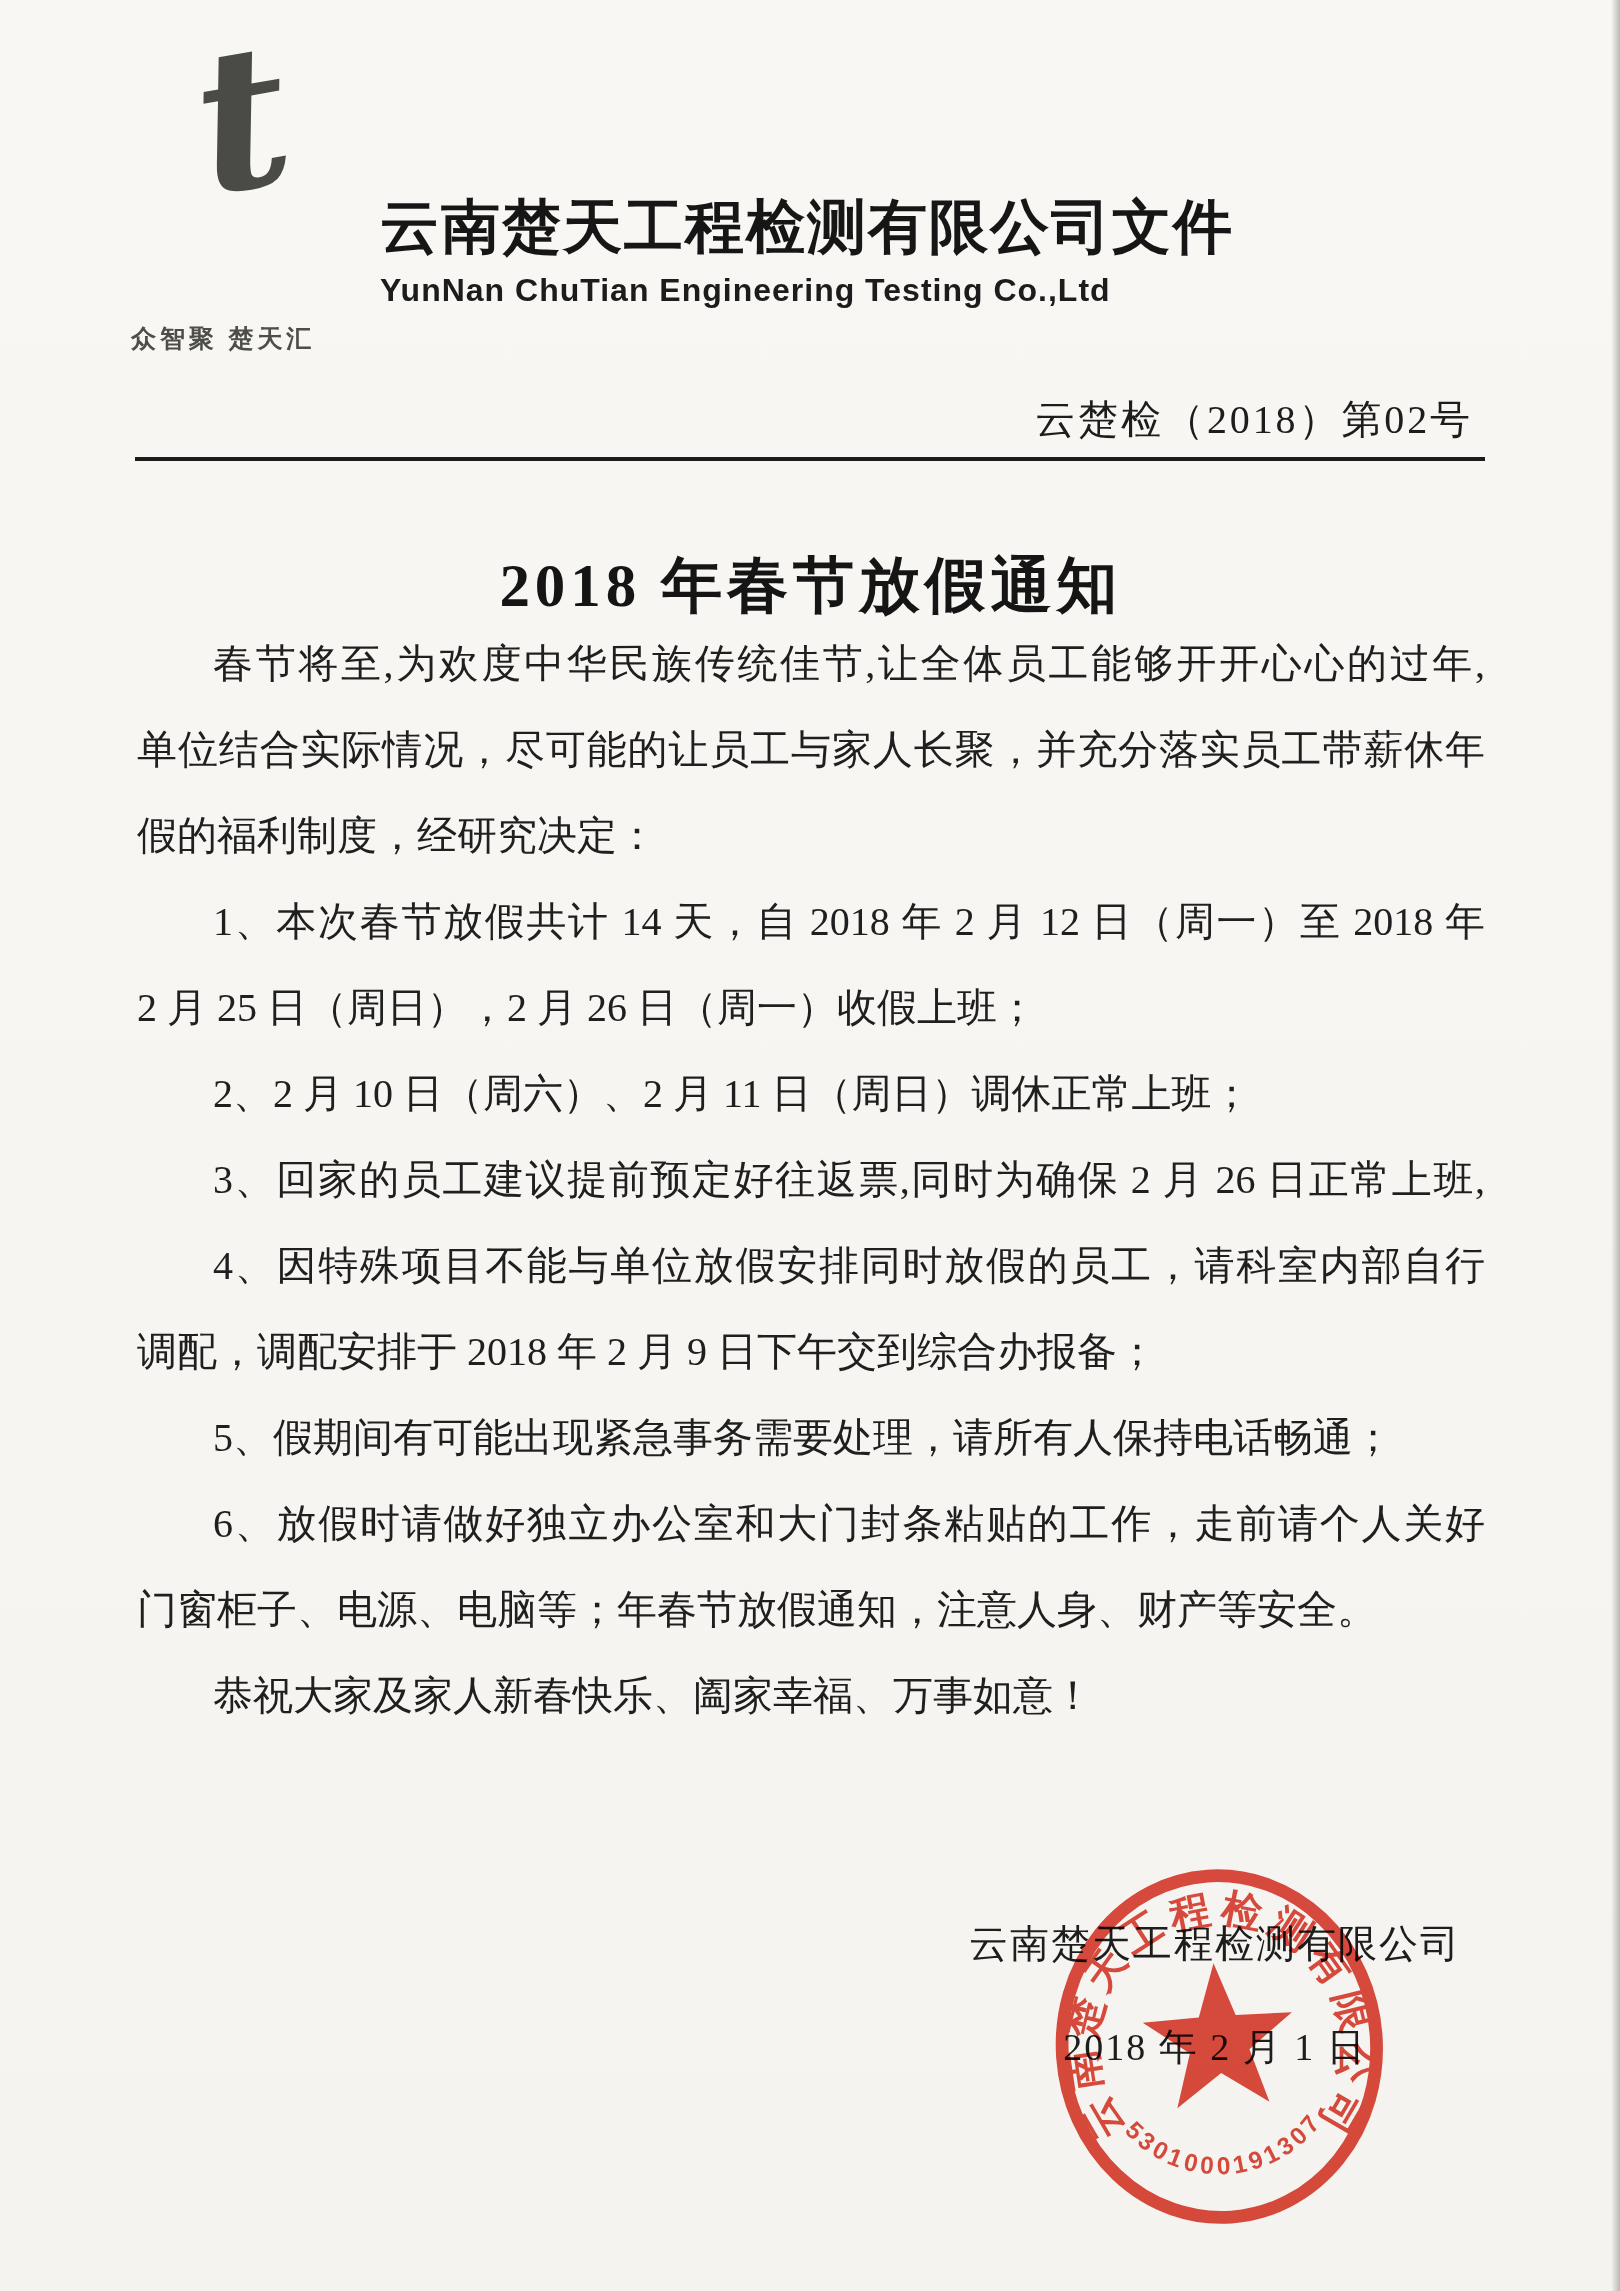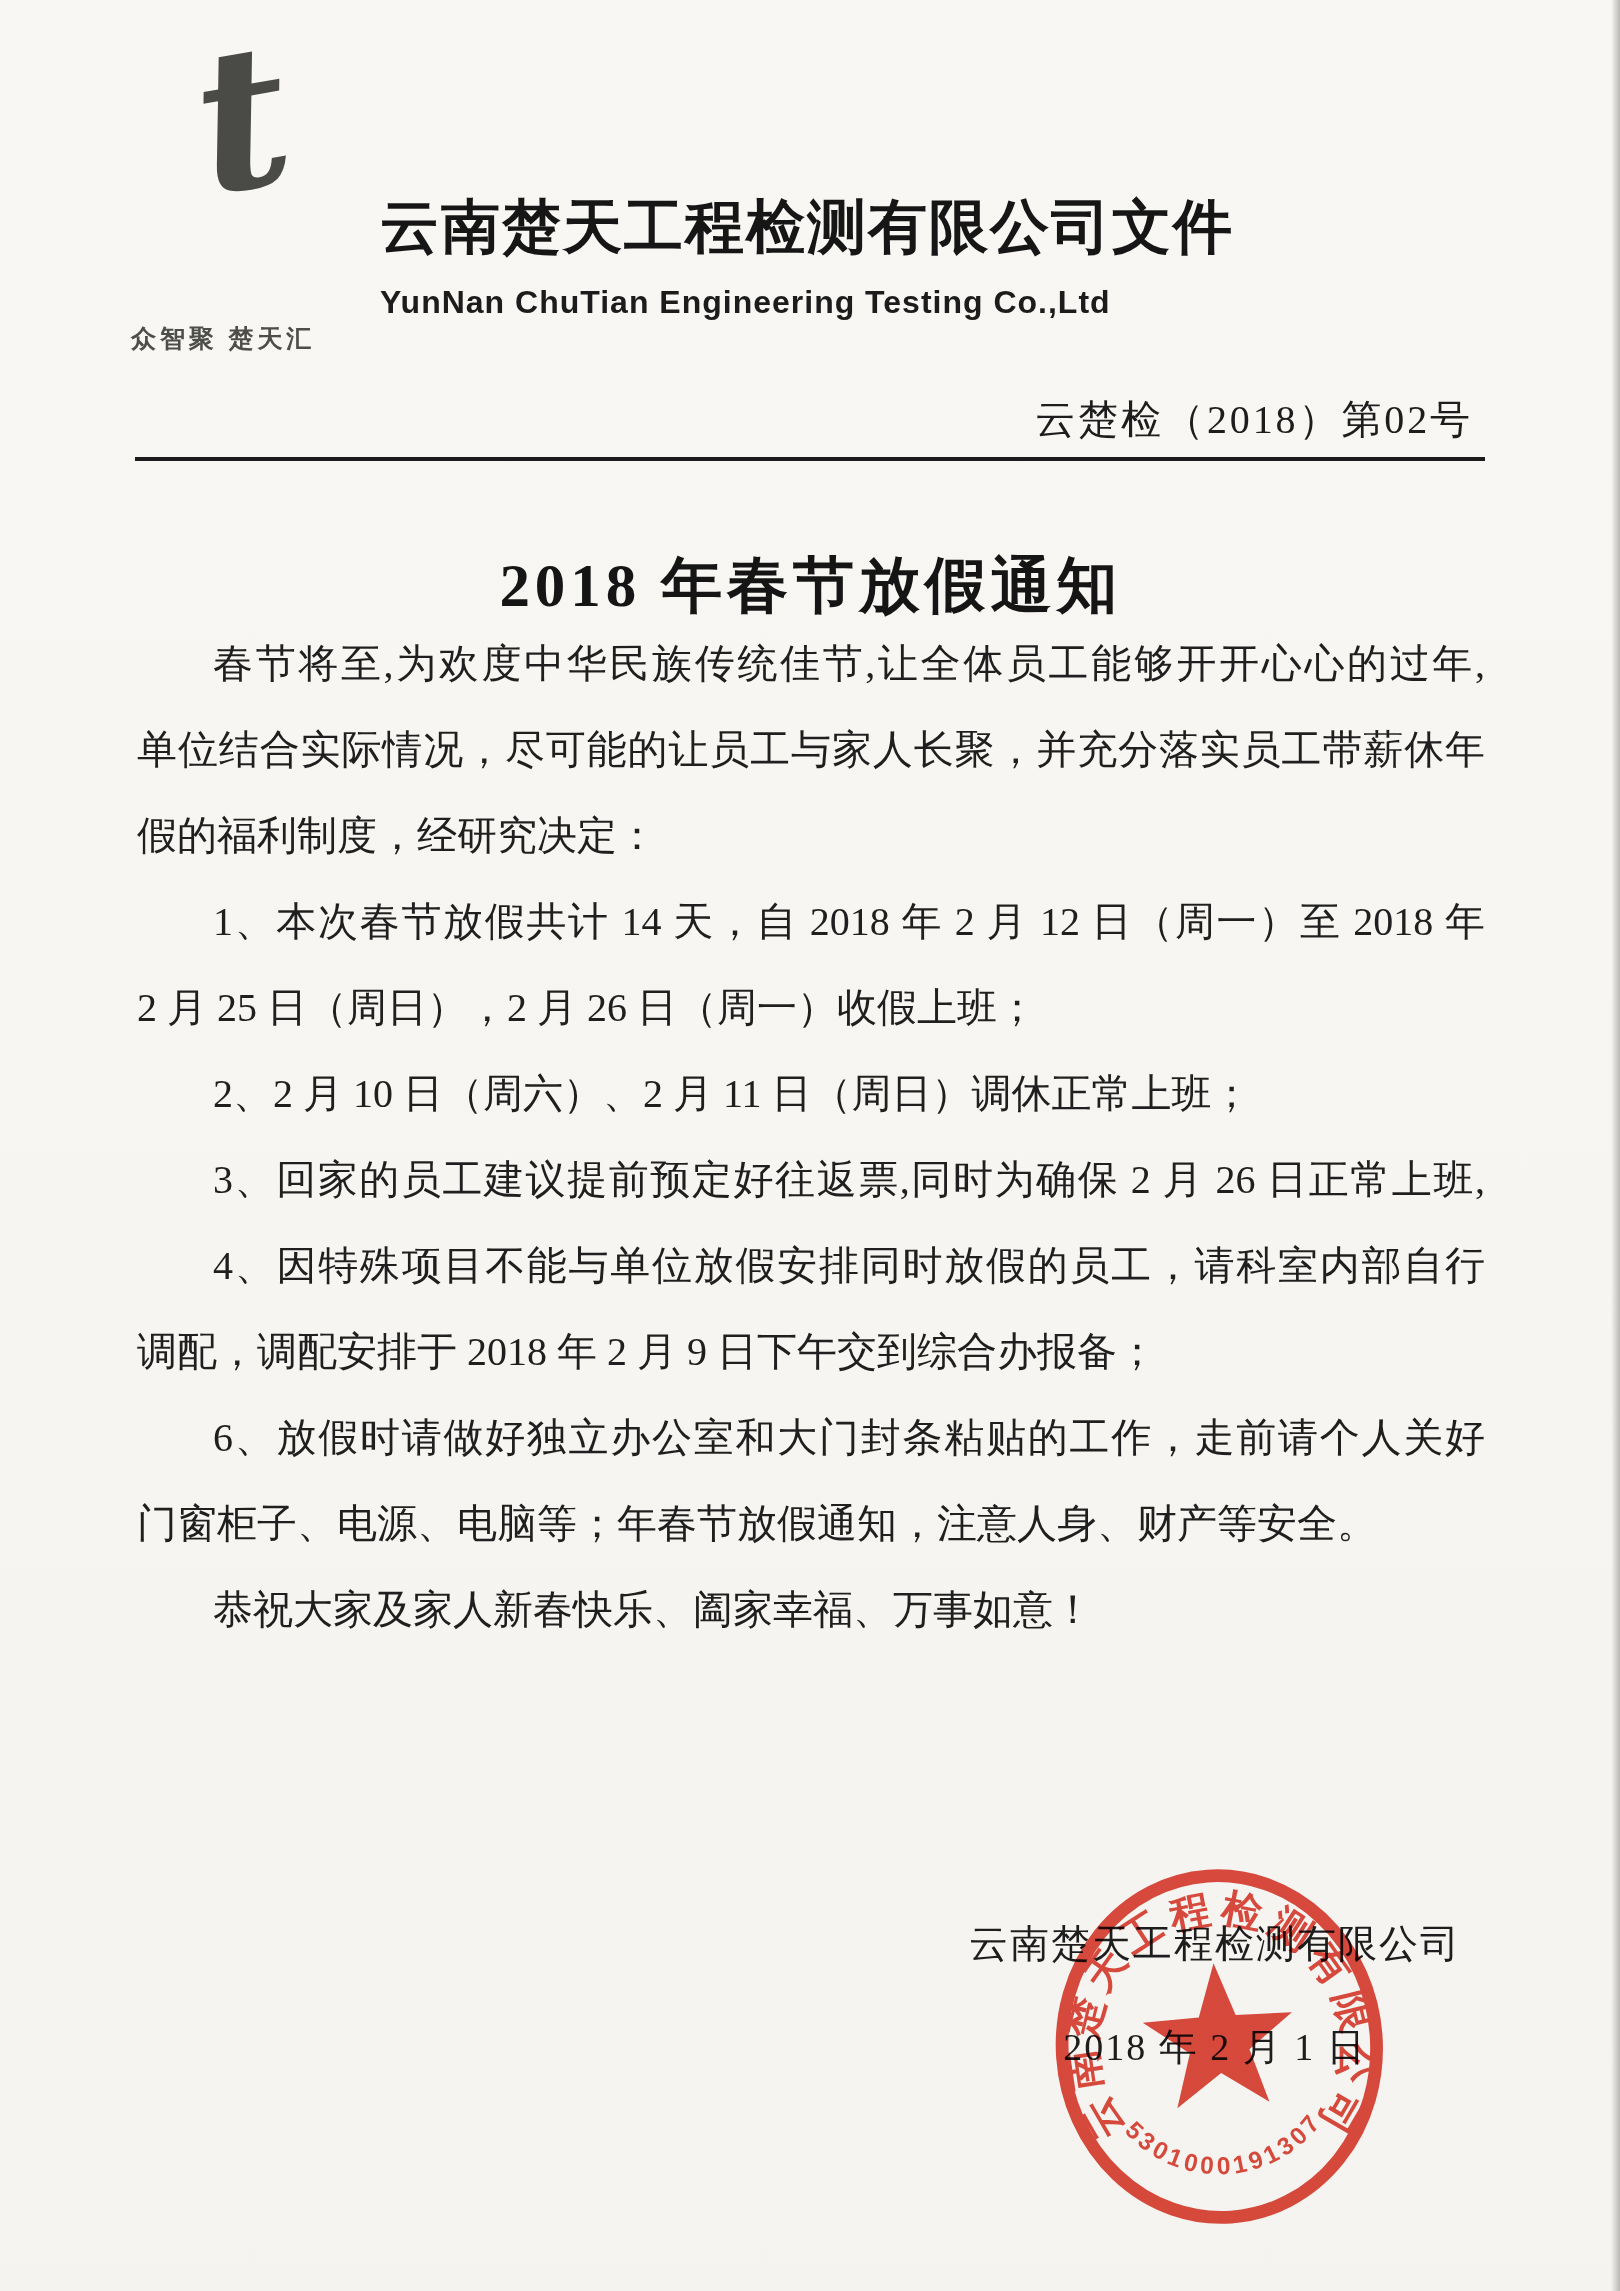--- a/index.html
+++ b/index.html
@@ -40,21 +40,21 @@
     font-weight:bold;font-size:25px;letter-spacing:3.9px;color:#4d4d49;
     white-space:nowrap;
   }
   
   .header-text{position:absolute;left:380px;top:188px;width:961px;}
   .title-cn{
     font-weight:bold;font-size:59px;letter-spacing:2px;color:#161616;
     font-family:"Liberation Serif","DejaVu Serif",serif;white-space:nowrap;
   }
   .title-en{
-    margin-top:16px;
+    margin-top:4px;
     font-family:"Liberation Sans","DejaVu Sans",sans-serif;
     font-weight:bold;font-size:32px;letter-spacing:1px;color:#1c1c1c;white-space:nowrap;
   }
   .doc-number{
     position:absolute;left:125px;top:392px;width:1348px;text-align:right;
     font-size:40px;letter-spacing:2.9px;color:#1d1d1d;
   }
   .divider{position:absolute;left:135px;top:457px;width:1350px;height:3.9px;background:#1c1c1c;}
   .notice-title{
     position:absolute;left:137px;top:545px;width:1348px;text-align:center;
@@ -113,20 +113,21 @@
   <div class="body-text" id="body-lines">
       <div class="line indent full">春节将至,为欢度中华民族传统佳节,让全体员工能够开开心心的过年,</div>
       <div class="line full">单位结合实际情况，尽可能的让员工与家人长聚，并充分落实员工带薪休年</div>
       <div class="line">假的福利制度，经研究决定：</div>
       <div class="line indent full">1、本次春节放假共计 14 天，自 2018 年 2 月 12 日（周一）至 2018 年</div>
       <div class="line">2 月 25 日（周日），2 月 26 日（周一）收假上班；</div>
       <div class="line indent">2、2 月 10 日（周六）、2 月 11 日（周日）调休正常上班；</div>
       <div class="line indent full">3、回家的员工建议提前预定好往返票,同时为确保 2 月 26 日正常上班,</div>
       <div class="line indent full">4、因特殊项目不能与单位放假安排同时放假的员工，请科室内部自行</div>
       <div class="line">调配，调配安排于 2018 年 2 月 9 日下午交到综合办报备；</div>
+      <div class="line indent">5、假期间有可能出现紧急事务需要处理，请所有人保持电话畅通；</div>
       <div class="line indent full">6、放假时请做好独立办公室和大门封条粘贴的工作，走前请个人关好</div>
       <div class="line">门窗柜子、电源、电脑等；年春节放假通知，注意人身、财产等安全。</div>
       <div class="line indent">恭祝大家及家人新春快乐、阖家幸福、万事如意！</div>
     </div>
 
   <div class="signature">
     <div class="sig-company">云南楚天工程检测有限公司</div>
     <div class="sig-date">2018 年 2 月 1 日</div>
   </div>
 

